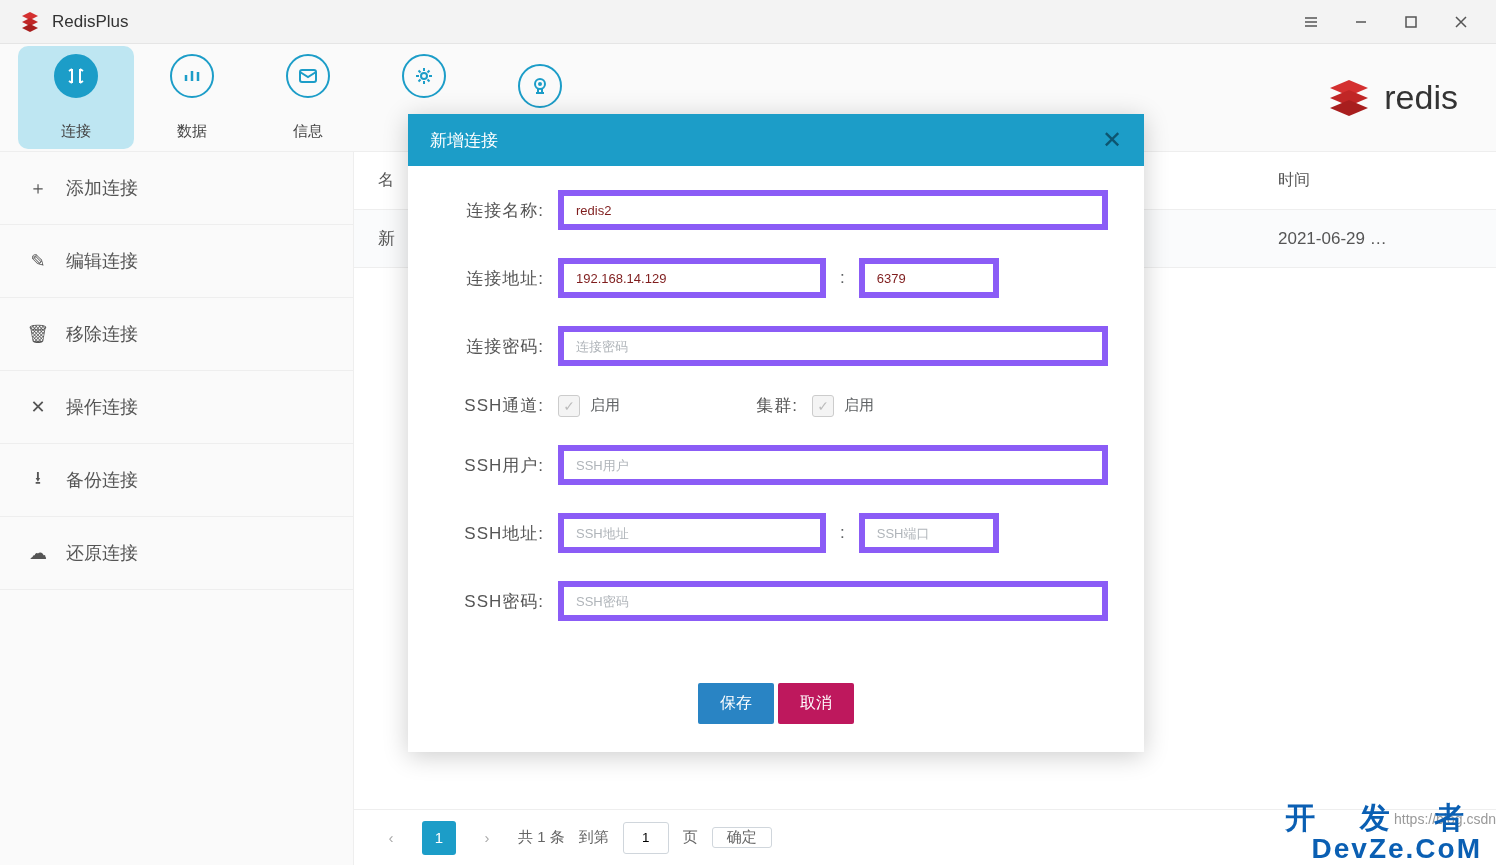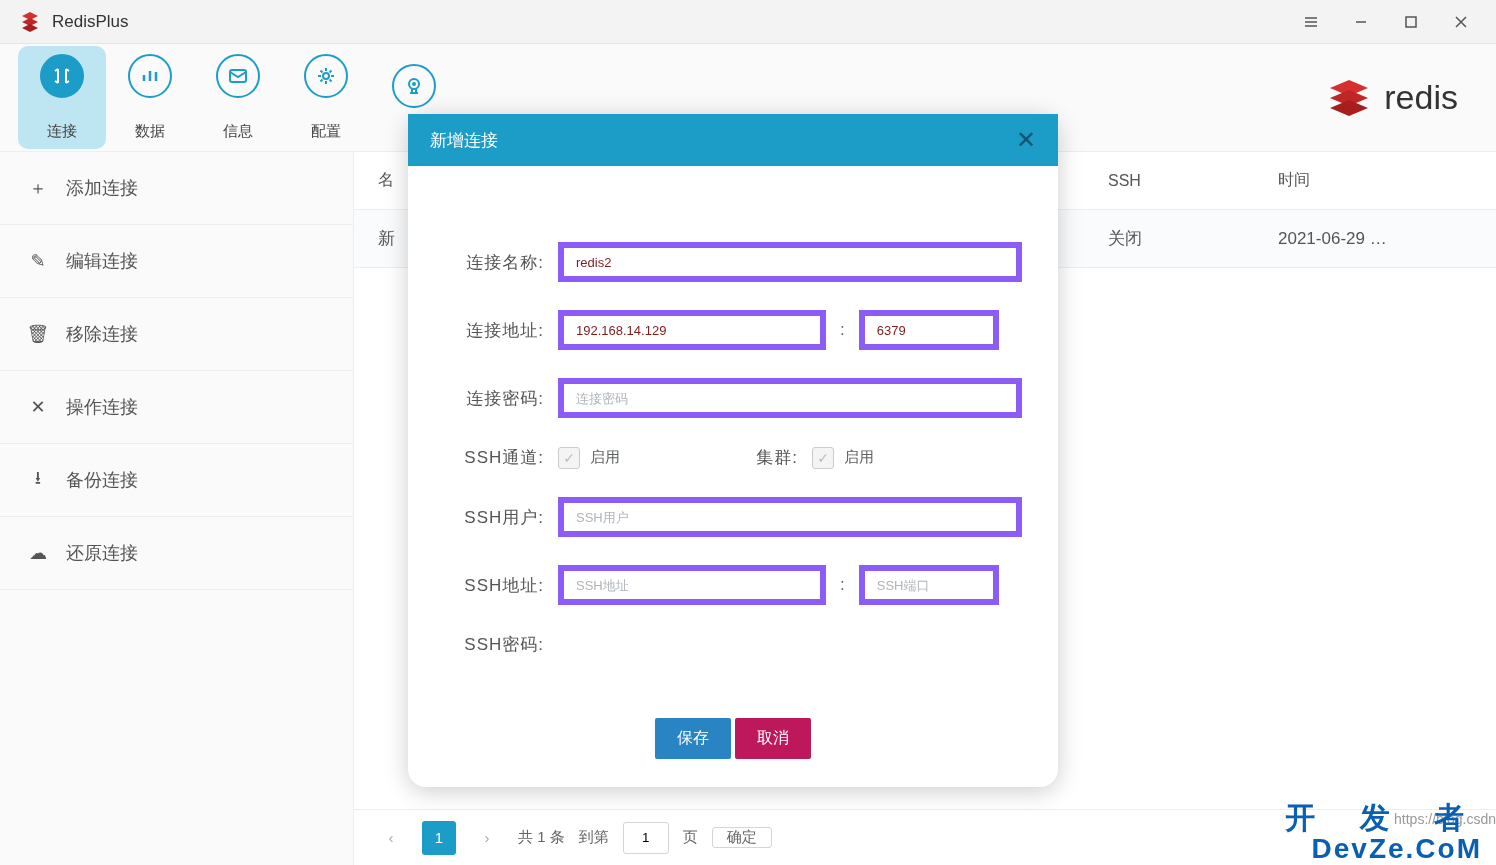--- a/index.html
+++ b/index.html
@@ -7,21 +7,21 @@
     
     
     .titlebar { height: 44px; background: #f3f3f3; border-bottom: 1px solid #e5e5e5; display: flex; align-items: center; padding: 0 8px; }
     .titlebar-logo { width: 24px; height: 24px; margin: 0 10px; }
     .titlebar-title { font-size: 17px; color: #333; flex: 1; }
     .titlebar-controls { display: flex; gap: 28px; padding-right: 16px; }
     .titlebar-btn { width: 22px; height: 22px; display: flex; align-items: center; justify-content: center; cursor: pointer; color: #555; }
     
     
     .toolbar { height: 108px; background: #fafafa; border-bottom: 1px solid #eee; display: flex; align-items: center; padding: 0 18px; }
-    .toolbar-item { display: flex; flex-direction: column; align-items: center; gap: 24px; padding: 8px 22px; cursor: pointer; border-radius: 10px; }
+    .toolbar-item { display: flex; flex-direction: column; align-items: center; gap: 24px; padding: 8px 36px; cursor: pointer; border-radius: 10px; }
     .toolbar-item.active { background: #bee6f2; }
     .toolbar-icon { width: 44px; height: 44px; border: 2.5px solid #1c9dc8; border-radius: 50%; display: flex; align-items: center; justify-content: center; }
     .toolbar-item.active .toolbar-icon { background: #1c9dc8; }
     .toolbar-label { font-size: 15px; color: #444; }
     .redis-logo { margin-left: auto; display: flex; align-items: center; gap: 10px; padding-right: 20px; }
     .redis-logo-text { font-size: 34px; color: #333; font-weight: 500; }
     
     
     .main { display: flex; height: calc(100% - 152px); }
     .sidebar { width: 354px; background: #fafafa; border-right: 1px solid #eee; }
@@ -36,24 +36,24 @@
     .col-time { flex: 1; }
     
     
     .pagination { height: 56px; border-top: 1px solid #eee; display: flex; align-items: center; padding: 0 20px; gap: 14px; font-size: 15px; color: #666; }
     .page-btn { width: 34px; height: 34px; display: flex; align-items: center; justify-content: center; cursor: pointer; border-radius: 3px; color: #aaa; }
     .page-btn.active { background: #1c9dc8; color: #fff; }
     .page-input { width: 46px; height: 32px; border: 1px solid #d0d6dc; text-align: center; border-radius: 3px; }
     .page-confirm { padding: 0 14px; border: 1px solid #d0d6dc; border-radius: 3px; cursor: pointer; }
     
     
-    .dialog { position: absolute; left: 408px; top: 114px; width: 650px; background: #fff; box-shadow: 0 4px 24px rgba(0,0,0,0.2); z-index: 100; border-radius: 18px; }
+    .dialog { position: absolute; left: 408px; top: 114px; width: 736px; background: #fff; box-shadow: 0 4px 24px rgba(0,0,0,0.2); z-index: 100; }
     .dialog-header { height: 52px; background: #1c9dc8; color: #fff; display: flex; align-items: center; padding: 0 22px; font-size: 17px; }
     .dialog-close { margin-left: auto; cursor: pointer; font-size: 24px; color: #0d5570; }
-    .dialog-body { padding: 40px 36px 24px 36px; margin-top: 36px; }
+    .dialog-body { padding: 24px 36px 24px 36px; }
     .form-row { display: flex; align-items: center; margin-bottom: 28px; }
     .form-label { width: 100px; text-align: right; font-size: 17px; color: #555; margin-right: 14px; letter-spacing: 1px; }
     .form-input { height: 40px; border: 6px solid #8b5cf6; padding: 0 12px; font-size: 13px; color: #7f1d1d; background: #fff; }
     .form-input::placeholder { color: #b0b5ba; }
     .form-input-full { flex: 1; }
     .form-input-addr { width: 268px; }
     .form-input-port { width: 140px; }
     .form-colon { margin: 0 14px; font-size: 17px; }
     .form-check { display: flex; align-items: center; gap: 10px; }
     .checkbox { width: 22px; height: 22px; border: 1px solid #ccc; border-radius: 3px; display: flex; align-items: center; justify-content: center; background: #f4f4f4; color: #bbb; font-size: 14px; }
@@ -249,20 +249,21 @@
       <input class="form-input form-input-full" placeholder="SSH用户" style="">
     </div>
     <div class="form-row">
       <span class="form-label">SSH地址:</span>
       <input class="form-input form-input-addr" placeholder="SSH地址" style="">
       <span class="form-colon">:</span>
       <input class="form-input form-input-port" placeholder="SSH端口" style="">
     </div>
     <div class="form-row">
       <span class="form-label">SSH密码:</span>
+      <input class="form-input form-input-full" placeholder="SSH密码" style="">
     </div>
   </div>
   <div class="dialog-footer">
     <button class="btn btn-primary">保存</button>
     <button class="btn btn-default">取消</button>
   </div>
 </div>
 
 <div class="anno">
   

